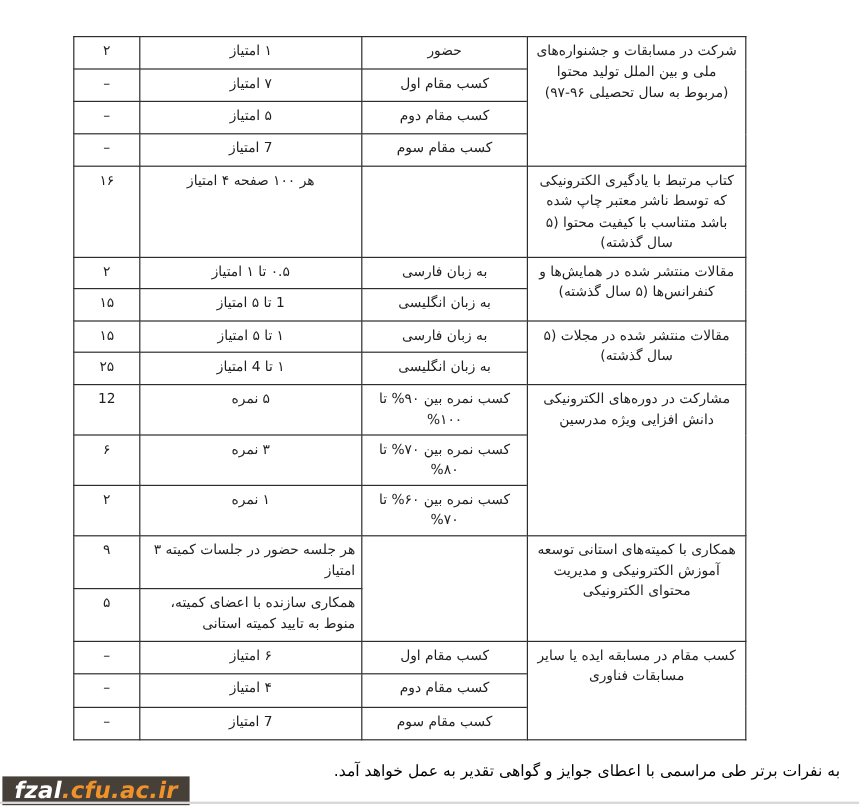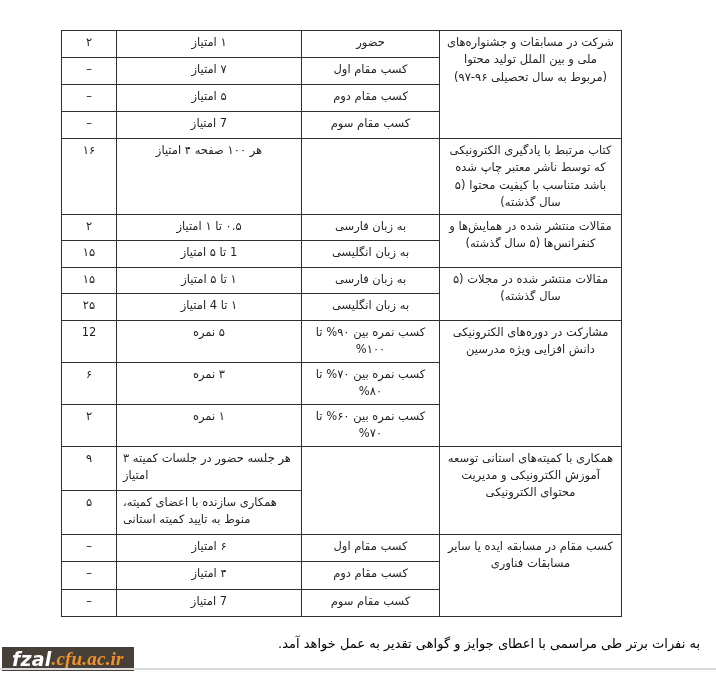--- a/index.html
+++ b/index.html
@@ -39,21 +39,21 @@
     text-align: center;
     vertical-align: middle;
     padding-right: 8px;
   }
   td.item {
     text-align: center;
     padding-right: 5px;
     margin-top: 24px;
   }
   td.pts { text-align: center; }
-  td.pts.ta-start { text-align: left; padding-right: 5px; }
+  td.pts.ta-start { text-align: right; padding-right: 5px; }
   td.val { text-align: center; }
 
   .footer-note {
     position: absolute;
     top: 636px;
     right: 16px;
     font-size: 13px;
     color: #000000;
     direction: rtl;
   }
@@ -66,21 +66,21 @@
     color: #ffffff;
     font-size: 19px;
     font-weight: bold;
     font-style: italic;
     padding: 1px 10px 2px 10px;
     display: flex;
     align-items: center;
     direction: ltr;
     letter-spacing: 0.2px;
   }
-  .site-badge .suffix { color: #f0922b; font-family: Liberation Serif, serif; }
+  .site-badge .suffix { color: #f0922b; }
   .bottom-rule {
     position: absolute;
     top: 668px;
     left: 0;
     width: 716px;
     height: 2px;
     background: #d9d9d9;
   }
 </style>
 </head>

